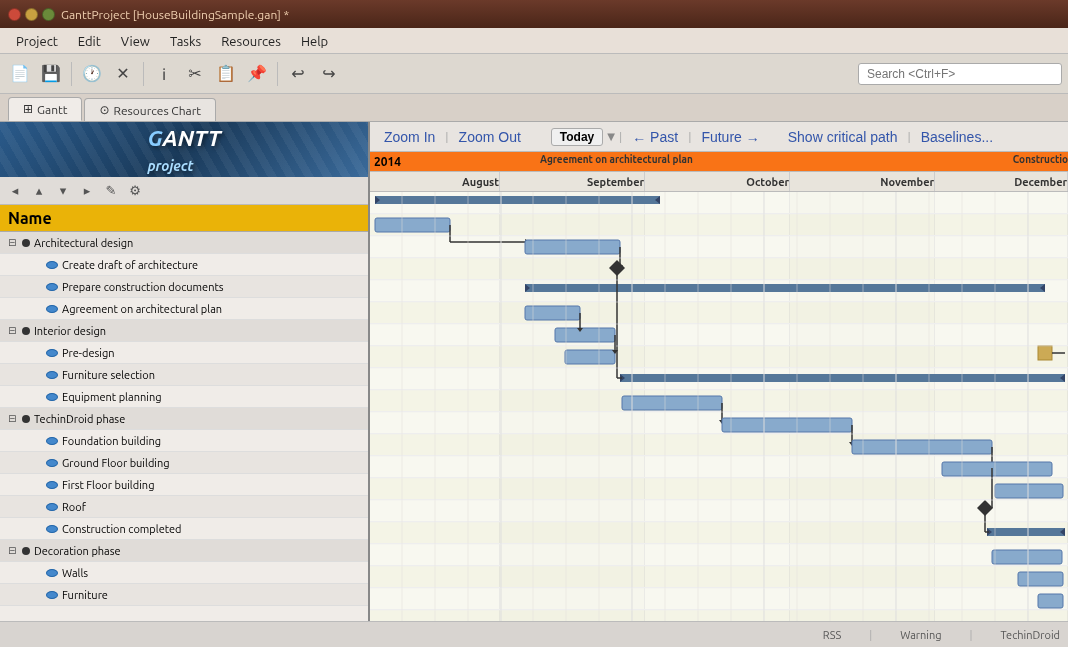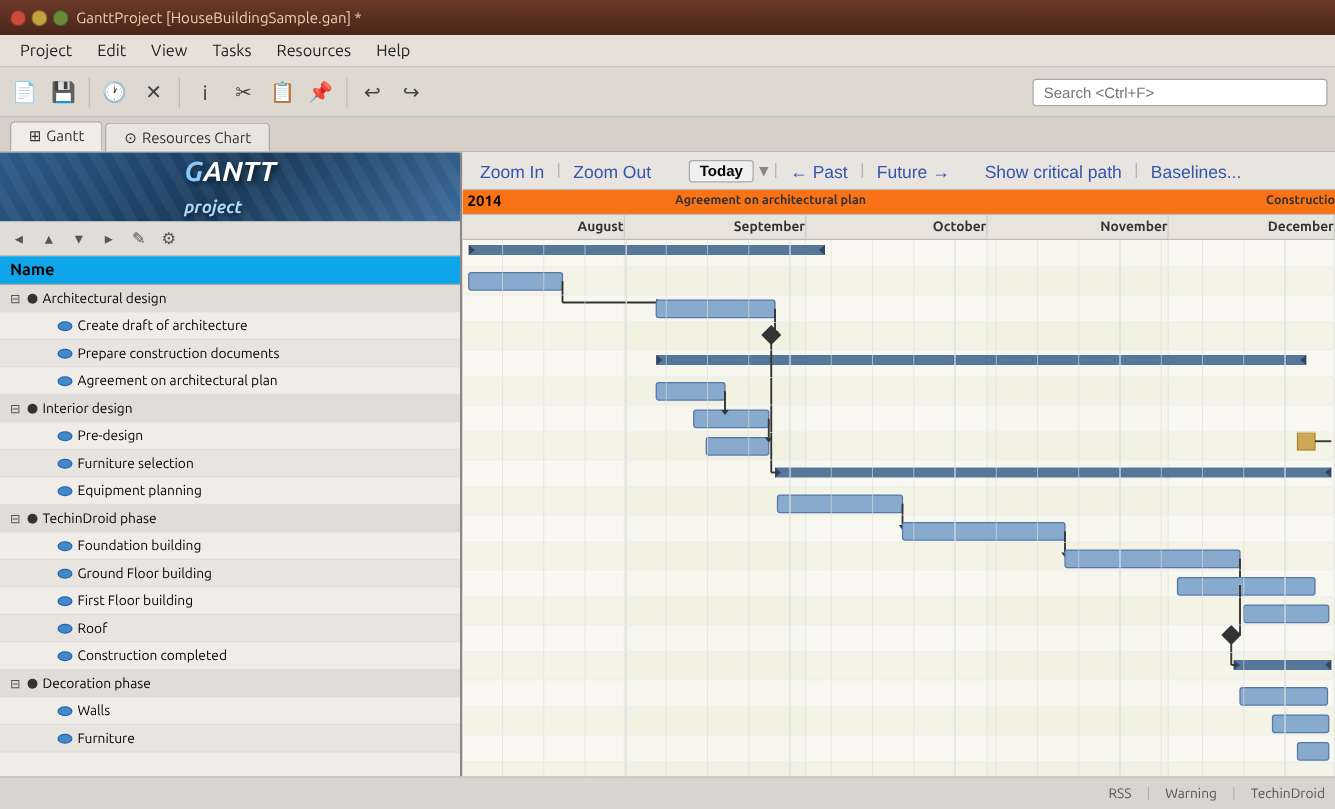--- a/index.html
+++ b/index.html
@@ -58,21 +58,21 @@
       font-size: 16px;
       color: #444;
     }
     .toolbar-separator { width: 1px; height: 24px; background: #bbb; margin: 0 3px; }
     .toolbar-search {
       margin-left: auto;
       padding: 3px 8px;
       border: 1px solid #aaa;
       border-radius: 3px;
       background: white;
-      width: 236px;
+      width: 204px;
       font-size: 12px;
       color: #999;
     }
 
     
     .tabbar {
       background: #d8d0c8;
       border-bottom: 1px solid #aaa;
       height: 28px;
       display: flex;
@@ -131,25 +131,25 @@
     .gantt-logo-text {
       font-size: 22px;
       font-weight: bold;
       color: white;
       font-style: italic;
       text-shadow: 2px 2px 4px rgba(0,0,0,0.5);
       z-index: 1;
     }
     .gantt-logo-text span { color: #88ccff; }
     .task-list-header {
-      background: #0ea5e9;
+      background: #eab308;
       border-bottom: 1px solid #aaa;
       padding: 4px 8px;
       font-weight: bold;
-      font-size: 13px;
+      font-size: 16px;
     }
     .task-list { flex: 1; overflow-y: auto; }
     .task-row {
       height: 22px;
       display: flex;
       align-items: center;
       padding-left: 8px;
       border-bottom: 1px solid #ddd;
       font-size: 11px;
       cursor: pointer;
@@ -262,21 +262,21 @@
     
     .statusbar {
       background: #d8d4d0;
       border-top: 1px solid #bbb;
       height: 26px;
       display: flex;
       align-items: center;
       padding: 0 8px;
       font-size: 11px;
       color: #555;
-      gap: 12px;
+      gap: 28px;
       justify-content: flex-end;
     }
     .statusbar-sep { color: #aaa; }
 
     
     .task-panel-toolbar {
       height: 28px;
       background: #e0dcd8;
       border-bottom: 1px solid #bbb;
       display: flex;

